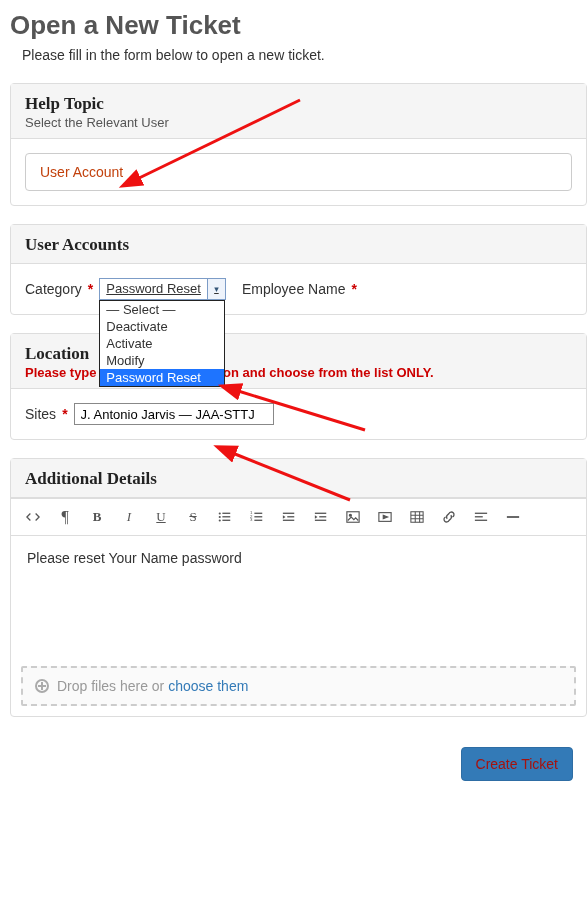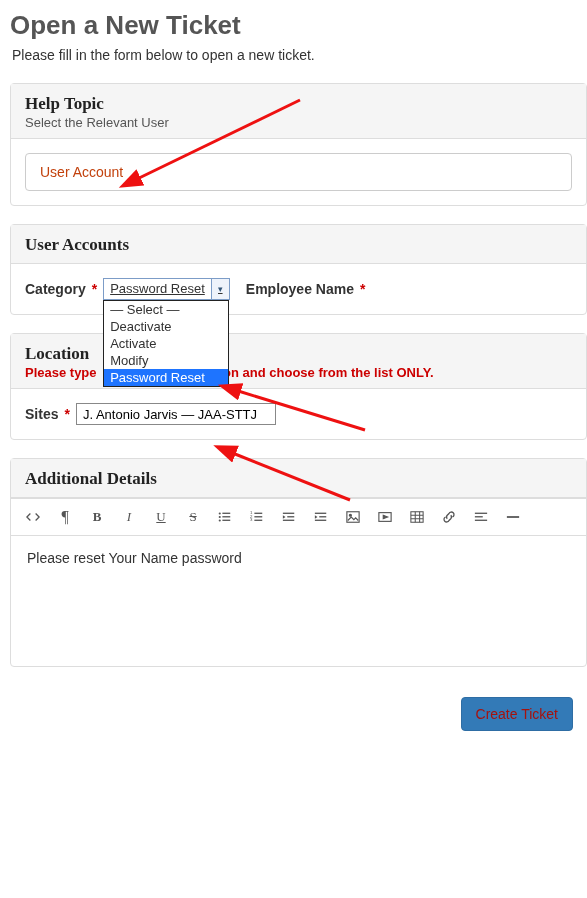--- a/index.html
+++ b/index.html
@@ -12,21 +12,21 @@
     color: #333;
     font-size: 14px;
   }
   h1.page-title {
     font-size: 26px;
     color: #555;
     font-weight: bold;
     margin: 0 0 6px 0;
   }
   p.instructions {
-    margin: 0 0 20px 2px;
+    margin: 0 0 20px 12px;
     color: #333;
   }
   .panel {
     border: 1px solid #ddd;
     border-radius: 4px;
     margin-bottom: 18px;
     background: #fff;
     overflow: visible;
   }
   .panel-header {
@@ -57,21 +57,21 @@
     width: 100%;
     border: 1px solid #ccc;
     border-radius: 4px;
     padding: 10px 14px;
     font-size: 14px;
     color: #c2410c;
     background: #fff;
     cursor: pointer;
   }
   .form-row { display: flex; align-items: center; flex-wrap: wrap; gap: 6px; }
-  label.fld { font-weight: bold; color: #333; }
+  label.fld { font-weight: normal; color: #333; }
   .req { color: #c00; font-weight: bold; }
   .select-wrap {
     position: relative;
     display: inline-flex;
     border: 1px solid #7c9cc7;
     background: #fff;
     height: 22px;
     text-decoration: underline;
   }
   .select-display {
@@ -352,20 +352,24 @@
             <rect x="1" y="11" width="14" height="1.5"></rect>
           </svg>
         </div>
         <div class="tb">
           <svg viewBox="0 0 16 16" fill="currentColor">
             <rect x="1" y="7" width="14" height="2"></rect>
           </svg>
         </div>
       </div>
     <div class="editor-body" contenteditable="true" style="">Please reset Your Name password</div>
+    <div class="dropzone">
+      <span class="dz-icon"></span>
+      <span>Drop files here or </span><span class="choose">choose them</span>
+    </div>
   </div>
 </div>
 
 <div class="button-row">
   <button class="btn-create">
     <span>Create Ticket</span>
   </button>
 </div>
 
 <svg class="arrows" viewBox="0 0 587 900">

